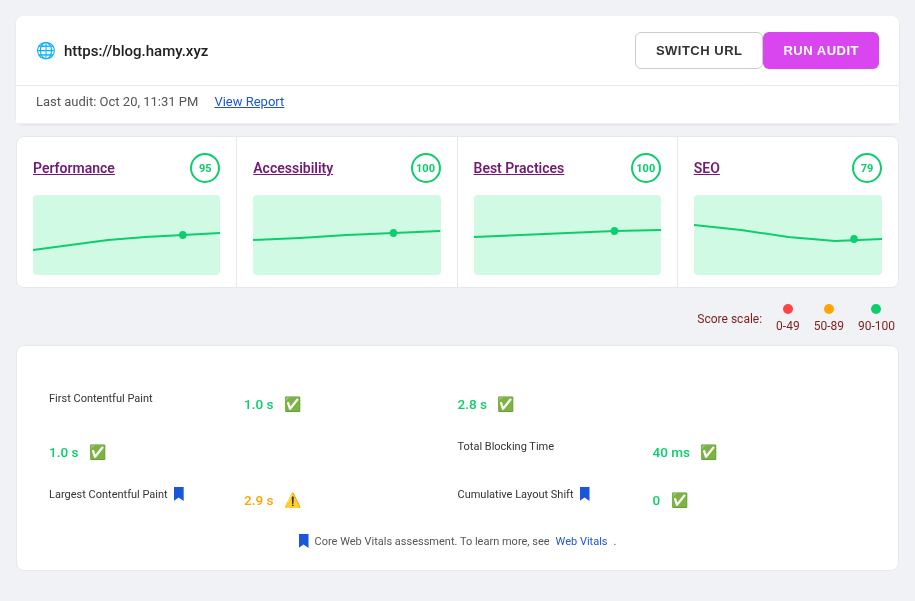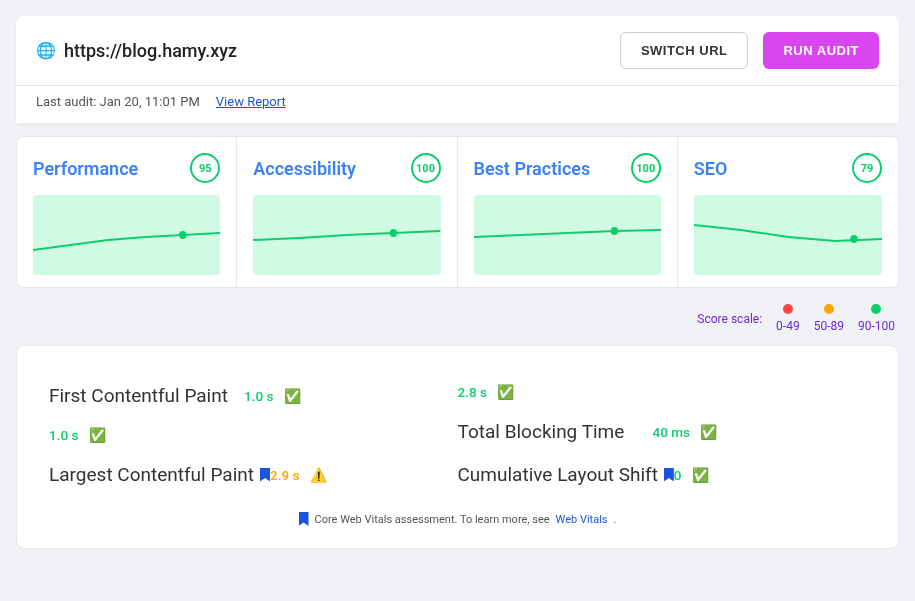--- a/index.html
+++ b/index.html
@@ -23,27 +23,27 @@
     .url-section {
       display: flex;
       align-items: center;
       gap: 8px;
     }
     .globe-icon {
       color: #555;
       font-size: 16px;
     }
     .url-text {
-      font-size: 18px;
+      font-size: 15px;
       font-weight: 500;
       color: #222;
     }
     .header-buttons {
       display: flex;
-      gap: 15px;
+      gap: 0;
     }
     .btn-switch {
       border: 1.5px solid #ccc;
       background: #fff;
       color: #333;
       padding: 10px 20px;
       border-radius: 6px;
       font-size: 13px;
       font-weight: 600;
       letter-spacing: 0.5px;
@@ -98,23 +98,24 @@
     .score-card:last-child {
       border-right: none;
     }
     .score-header {
       display: flex;
       align-items: center;
       justify-content: space-between;
       margin-bottom: 12px;
     }
     .score-label {
-      font-size: 18px;
+      font-size: 14px;
       font-weight: 600;
-      color: #3b82f6;
+      color: #701a75;
+      text-decoration: underline;
     }
     .score-badge {
       width: 30px;
       height: 30px;
       border-radius: 50%;
       border: 2.5px solid #0cce6b;
       display: flex;
       align-items: center;
       justify-content: center;
       font-size: 11px;
@@ -135,21 +136,21 @@
       width: 100%;
       height: 100%;
     }
     .score-scale {
       display: flex;
       align-items: center;
       justify-content: flex-end;
       gap: 14px;
       padding: 4px 4px 8px 0;
       font-size: 12px;
-      color: #6d28d9;
+      color: #7f1d1d;
     }
     .scale-item {
       display: flex;
       align-items: center;
       gap: 5px;
       flex-direction: column;
     }
     .dot {
       width: 10px;
       height: 10px;
@@ -171,35 +172,36 @@
       grid-template-columns: 1fr 1fr;
       gap: 0;
     }
     .metric-row {
       display: flex;
       align-items: center;
       padding: 10px 0;
       gap: 0;
     }
     .metric-name {
-      font-size: 19px;
+      font-size: 11px;
       color: #333;
       min-width: 195px;
       display: flex;
       align-items: center;
       gap: 6px;
     }
     .metric-value {
       font-size: 13.5px;
       color: #0cce6b;
       font-weight: 500;
       display: flex;
       align-items: center;
       gap: 4px;
       min-width: 70px;
+      margin-top: 12px;
     }
     .metric-value.orange {
       color: #ffa400;
     }
     .check-icon {
       color: #0cce6b;
       font-size: 14px;
     }
     .orange-icon {
       color: #ffa400;
@@ -245,21 +247,21 @@
       <span class="globe-icon">🌐</span>
       <span class="url-text">https://blog.hamy.xyz</span>
     </div>
     <div class="header-buttons">
       <button class="btn-switch">SWITCH URL</button>
       <button class="btn-run">RUN AUDIT</button>
     </div>
   </div>
 
   <div class="subheader">
-    <span class="last-audit">Last audit: Jan 20, 11:01 PM</span>
+    <span class="last-audit">Last audit: Oct 20, 11:31 PM</span>
     <a class="view-report">View Report</a>
   </div>
 </div>
 
 <div class="scores-grid">
 
   <div class="score-card">
     <div class="score-header">
       <span class="score-label">Performance</span>
       <div class="score-badge">95</div>

